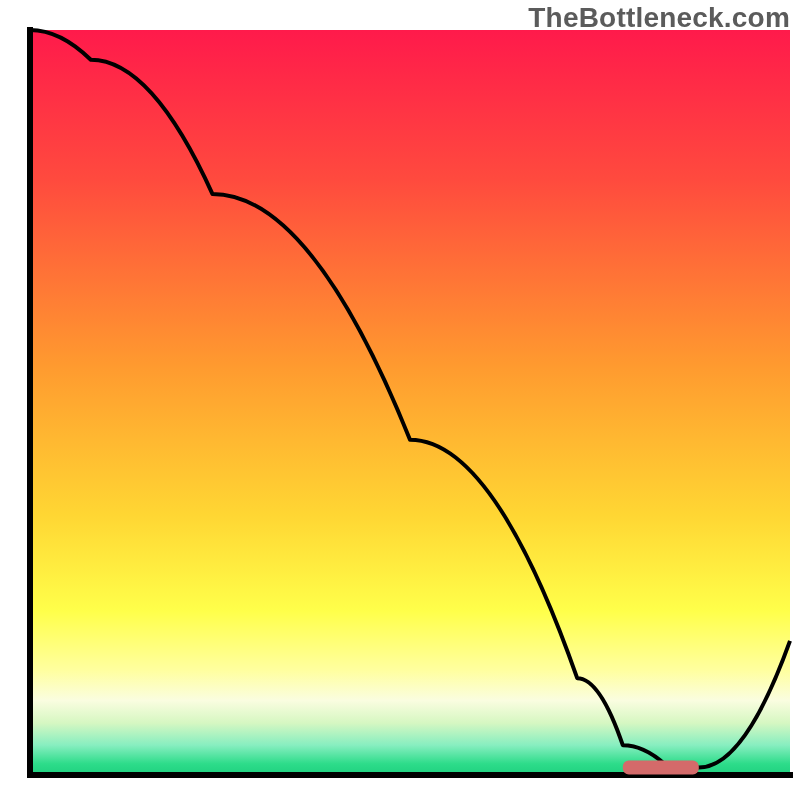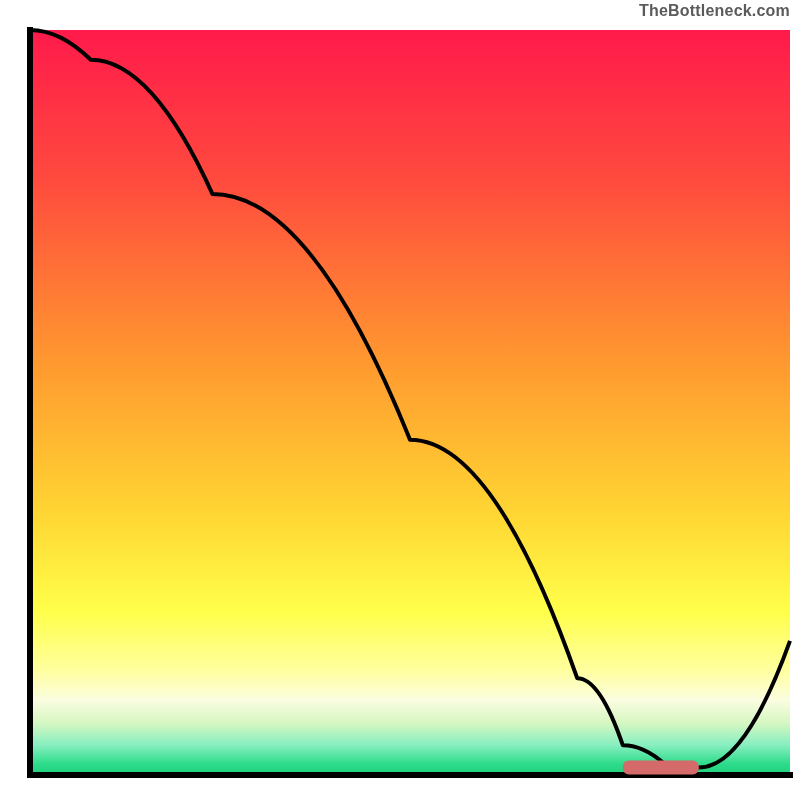--- a/index.html
+++ b/index.html
@@ -13,21 +13,21 @@
   }
   .chart-wrap {
     position: relative;
     width: 800px;
     height: 800px;
   }
   .watermark {
     position: absolute;
     top: 2px;
     right: 10px;
-    font-size: 16px;
+    font-size: 28px;
     font-weight: 600;
     color: #5b5b5b;
     letter-spacing: 0.2px;
   }
   svg.chart {
     position: absolute;
     left: 0;
     top: 0;
     width: 800px;
     height: 800px;

